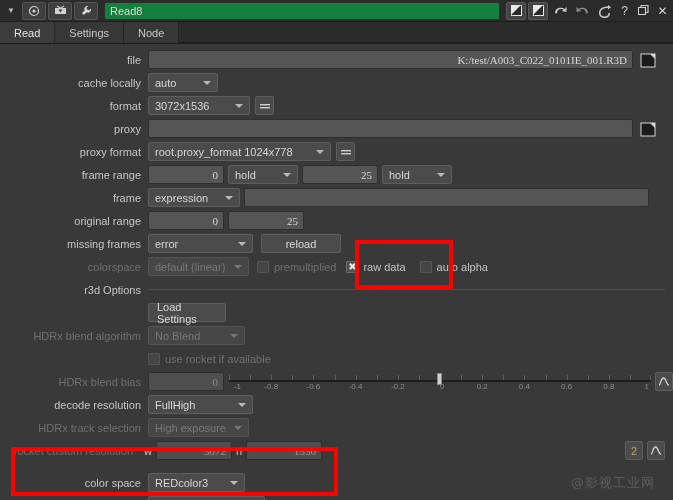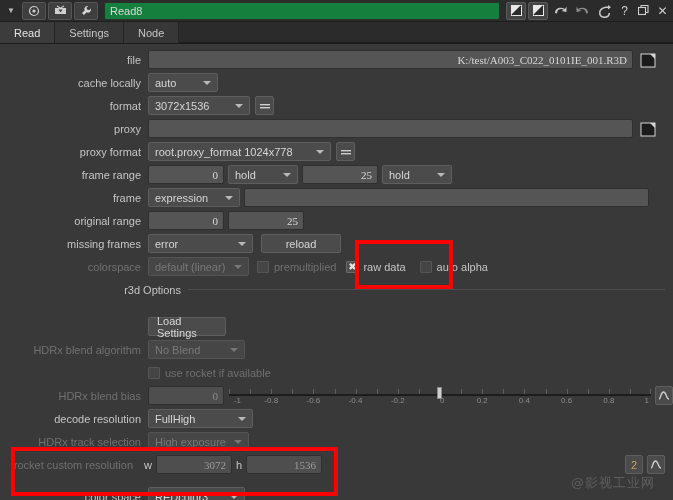--- a/index.html
+++ b/index.html
@@ -143,21 +143,21 @@
     display: inline-flex; align-items: center; justify-content: center;
     flex: none;
   }
   .chk.dis { background: #454545; border-color: #565656; }
   .chk .x { color: #e6e6e6; font-size: 10px; line-height: 10px; }
   .chkrow { display: flex; align-items: center; gap: 5px; }
   .chklbl { font-size: 11px; color: #c5c5c5; }
   .chklbl.dim { color: #707070; }
 
   
-  .grouphdr { display: flex; align-items: center; height: 19px; margin-bottom: 17px; padding-left: 40px; }
+  .grouphdr { display: flex; align-items: center; height: 19px; margin-bottom: 3px; }
   .grouphdr .gl { width: 148px; text-align: right; padding-right: 7px; color: #c5c5c5; font-size: 11px; }
   .grouphdr .gline { flex: 1; height: 1px; background: #4d4d4d; margin-right: 8px; }
 
   
   .slider { position: relative; height: 19px; flex: 1; }
   .slider .track { position: absolute; left: 0; right: 0; top: 8px; height: 2px; background: #1d1d1d; }
   .slider .tick { position: absolute; top: 3px; width: 1px; height: 5px; background: #5d5d5d; }
   .slider .tlabel { position: absolute; top: 10px; font-size: 8px; color: #8c8c8c; transform: translateX(-50%); }
   .slider .handle { position: absolute; top: 1px; width: 5px; height: 12px; background: #cfcfcf; border: 1px solid #8a8a8a; }
   .anim {

